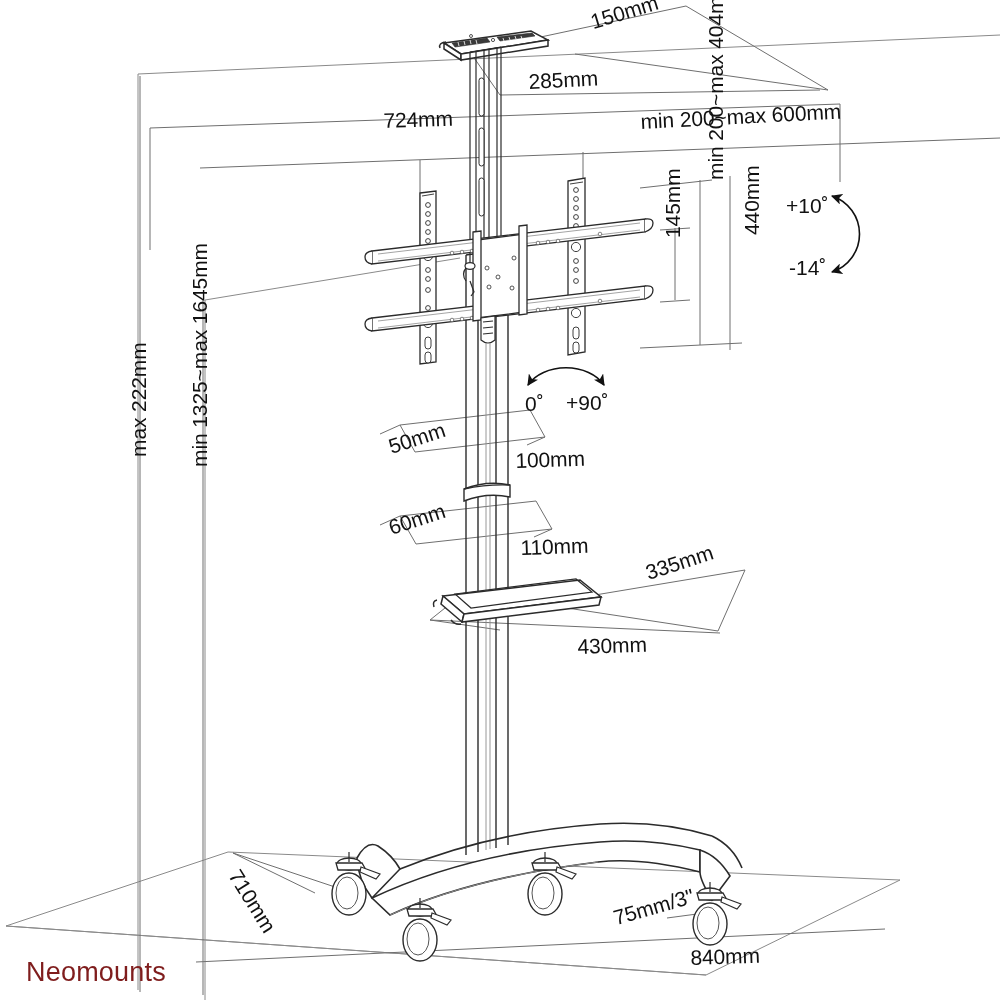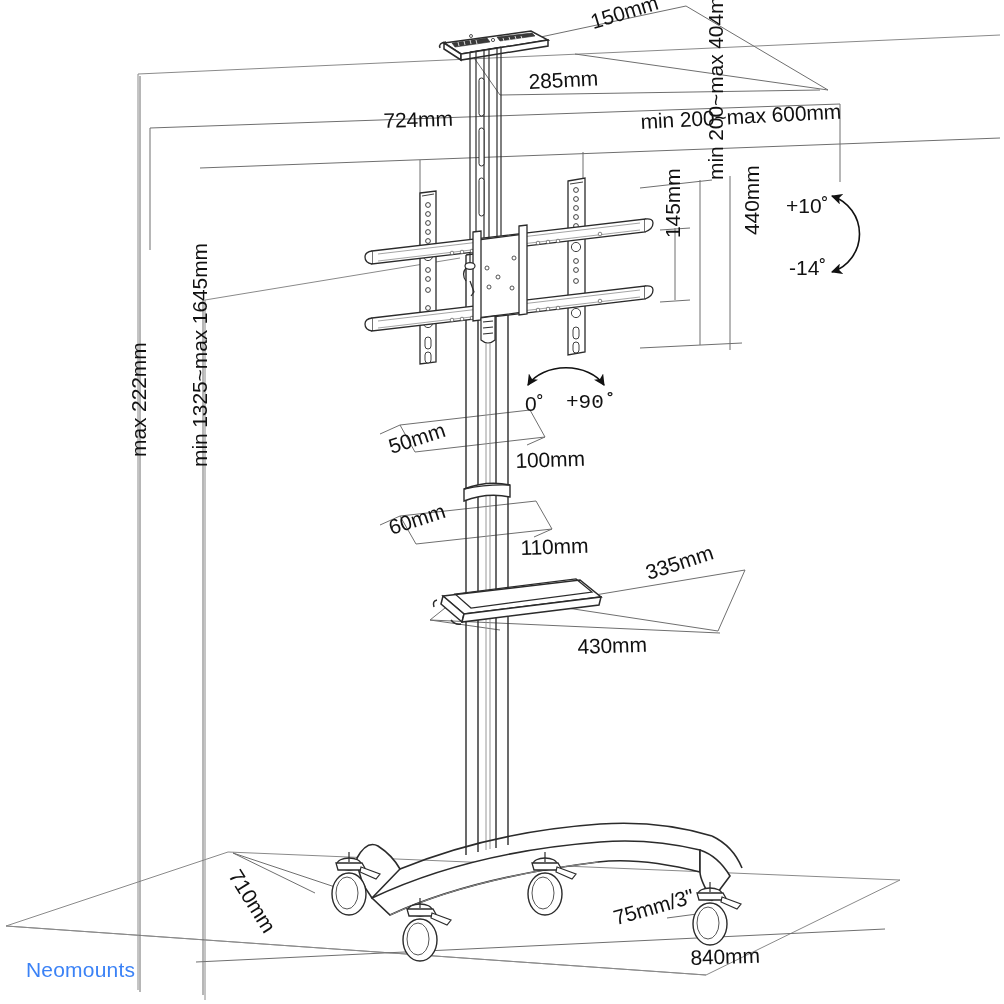--- a/index.html
+++ b/index.html
@@ -27,22 +27,22 @@
     font-family:"Liberation Sans","DejaVu Sans",sans-serif;
     font-size:21px;
     color:#111;
     white-space:nowrap;
     line-height:1;
   }
   #brand{
     position:absolute;
     left:26px;top:959px;
     font-family:"Liberation Sans","DejaVu Sans",sans-serif;
-    font-size:21px;
-    color:#3b82f6;
+    font-size:27px;
+    color:#7f1d1d;
     letter-spacing:0.2px;
     line-height:1;
     white-space:nowrap;
   }
 </style>
 </head>
 <body>
 
 <div id="stage">
 
@@ -333,18 +333,18 @@
       <div class="dimlabel" style="left: 386px; top: 518px; transform: rotate(-18deg);">60mm</div>
       <div class="dimlabel" style="left: 520px; top: 537px; transform: rotate(-2deg);">110mm</div>
       <div class="dimlabel" style="left: 643px; top: 563px; transform: rotate(-18deg);">335mm</div>
       <div class="dimlabel" style="left: 577px; top: 636px; transform: rotate(-2deg);">430mm</div>
       <div class="dimlabel" style="left: 243px; top: 866px; transform: rotate(58deg);">710mm</div>
       <div class="dimlabel" style="left: 611px; top: 908px; transform: rotate(-16deg);">75mm/3"</div>
       <div class="dimlabel" style="left: 690px; top: 947px; transform: rotate(-2deg);">840mm</div>
       <div class="anglelabel" style="left: 786px; top: 195px;">+10˚</div>
       <div class="anglelabel" style="left: 789px; top: 257px;">-14˚</div>
       <div class="anglelabel" style="left: 525px; top: 393px;">0˚</div>
-      <div class="anglelabel" style="left: 566px; top: 392px; font-family: Liberation Mono, monospace;">+90˚</div>
+      <div class="anglelabel" style="left: 566px; top: 392px;">+90˚</div>
     </div>
 
   <div id="brand">Neomounts</div>
 
 </div>
 
 </body></html>

